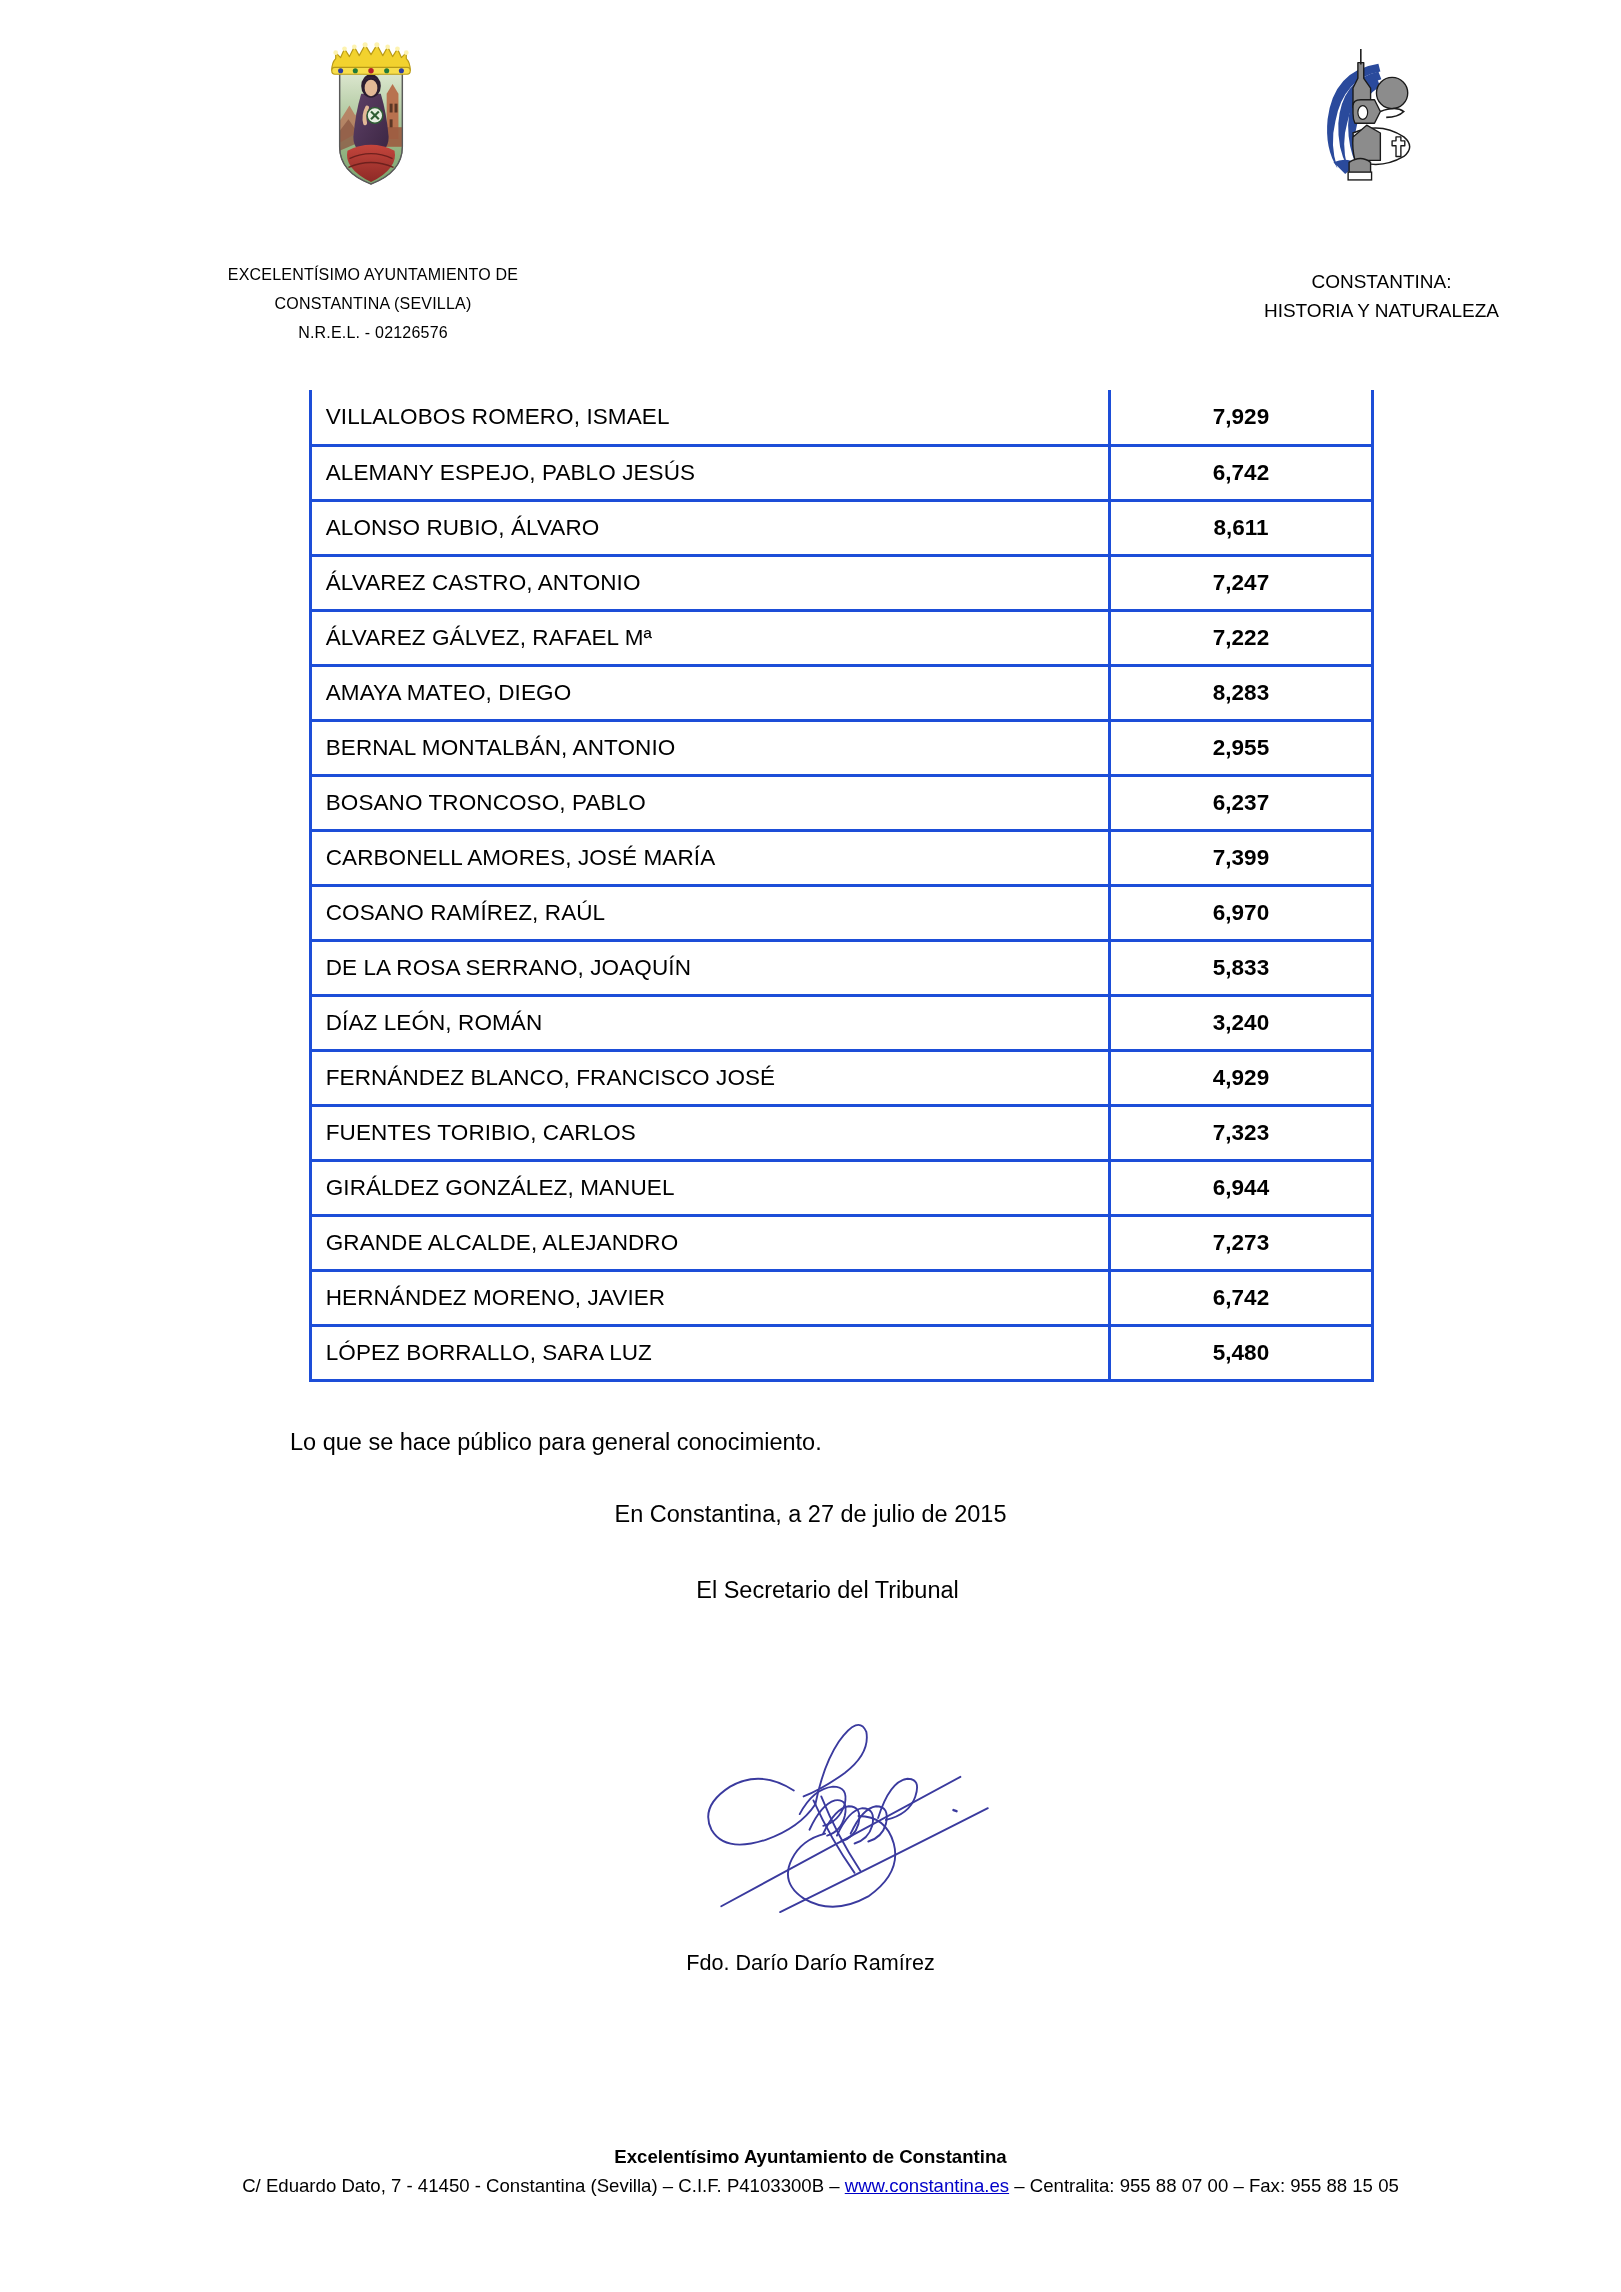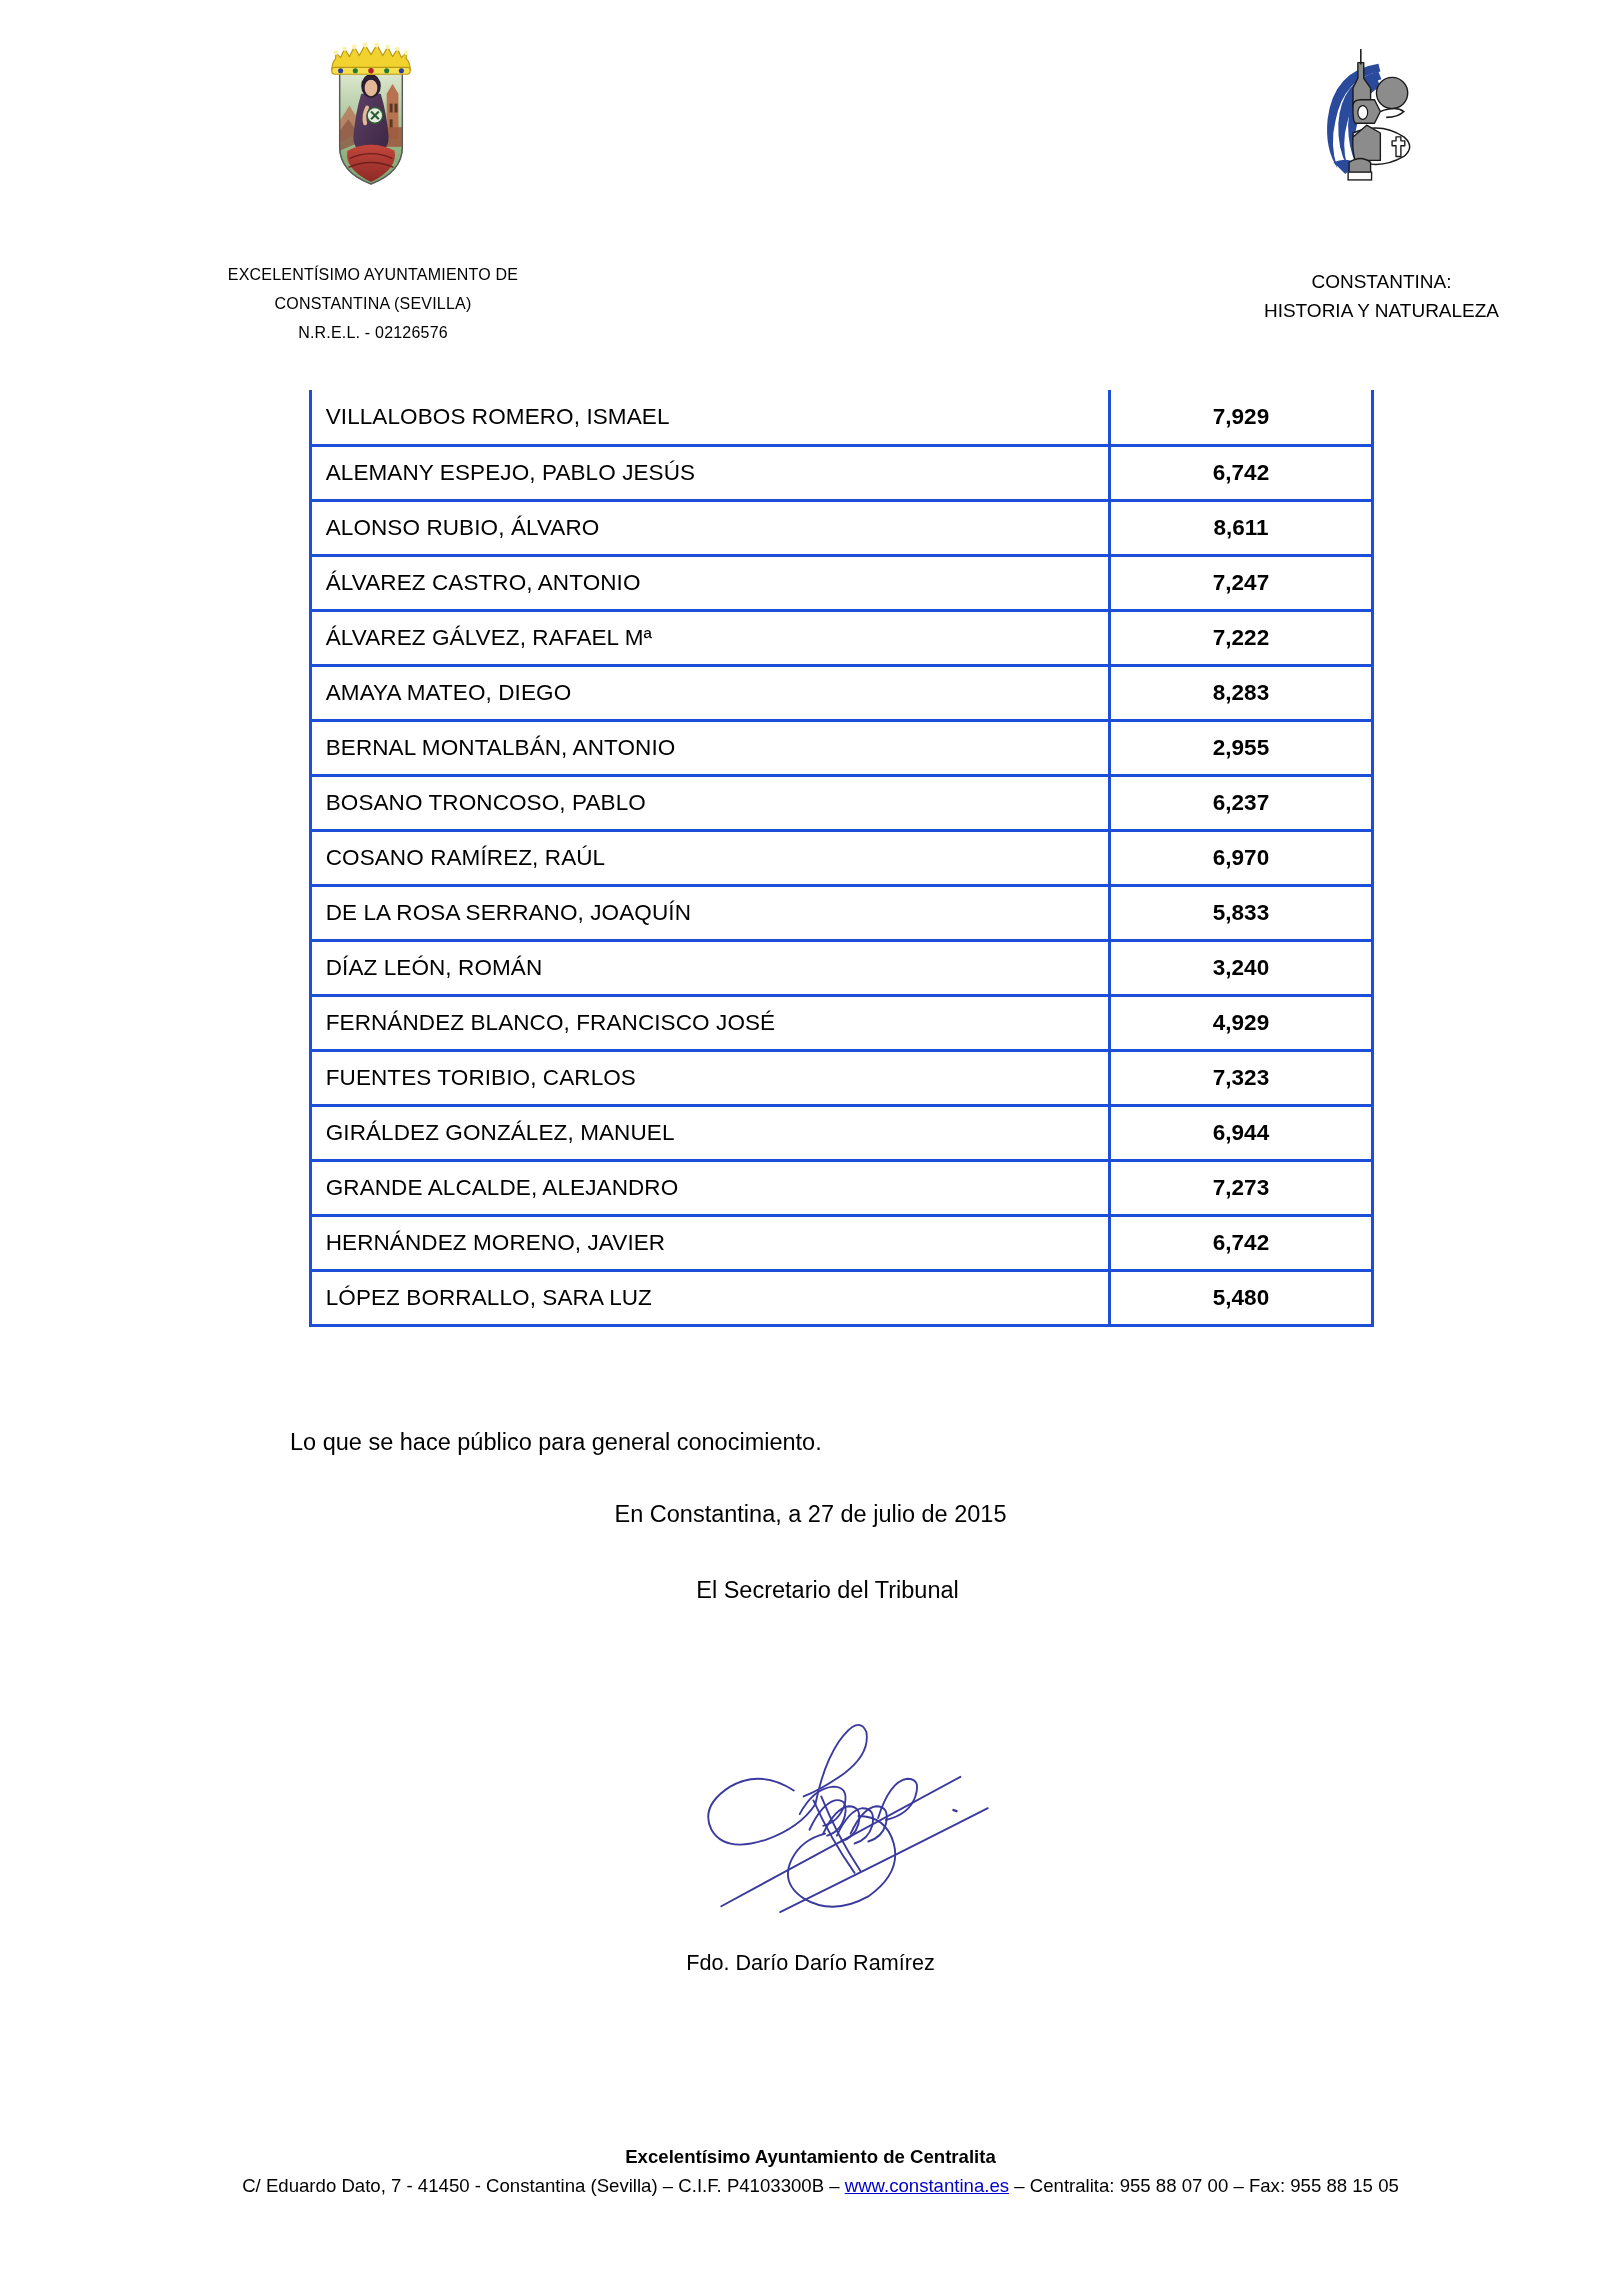--- a/index.html
+++ b/index.html
@@ -300,20 +300,24 @@
       </tr>
       <tr>
         <td class="name">BERNAL MONTALBÁN, ANTONIO</td>
         <td class="score">2,955</td>
       </tr>
       <tr>
         <td class="name">BOSANO TRONCOSO, PABLO</td>
         <td class="score">6,237</td>
       </tr>
       <tr>
+        <td class="name">CARBONELL AMORES, JOSÉ MARÍA</td>
+        <td class="score">7,399</td>
+      </tr>
+      <tr>
         <td class="name">COSANO RAMÍREZ, RAÚL</td>
         <td class="score">6,970</td>
       </tr>
       <tr>
         <td class="name">DE LA ROSA SERRANO, JOAQUÍN</td>
         <td class="score">5,833</td>
       </tr>
       <tr>
         <td class="name">DÍAZ LEÓN, ROMÁN</td>
         <td class="score">3,240</td>
@@ -375,16 +379,16 @@
       <path d="M106 246 Q200 200 318 140"></path>
 
       <path d="M283 142 l3 1" stroke-width="2.6"></path>
     </g>
   </svg>
 </div>
 
 <div class="signed-name">Fdo. Darío Darío Ramírez</div>
 
 <div class="footer">
-  <div class="footer-line1">Excelentísimo Ayuntamiento de Centralita</div>
+  <div class="footer-line1">Excelentísimo Ayuntamiento de Constantina</div>
   <div class="footer-line2"><span>C/ Eduardo Dato, 7 - 41450 - Constantina (Sevilla) – C.I.F. P4103300B – </span><a class="footer-link" href="#">www.constantina.es</a><span> – Centralita: 955 88 07 00 – Fax: 955 88 15 05</span></div>
 </div>
 
 
 </body></html>

